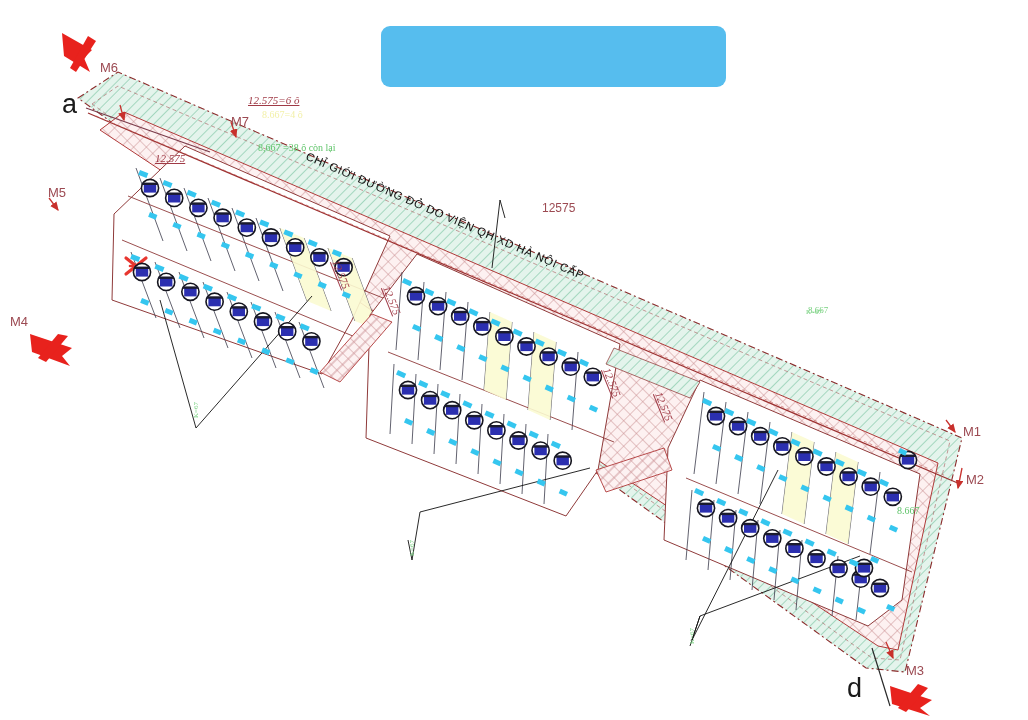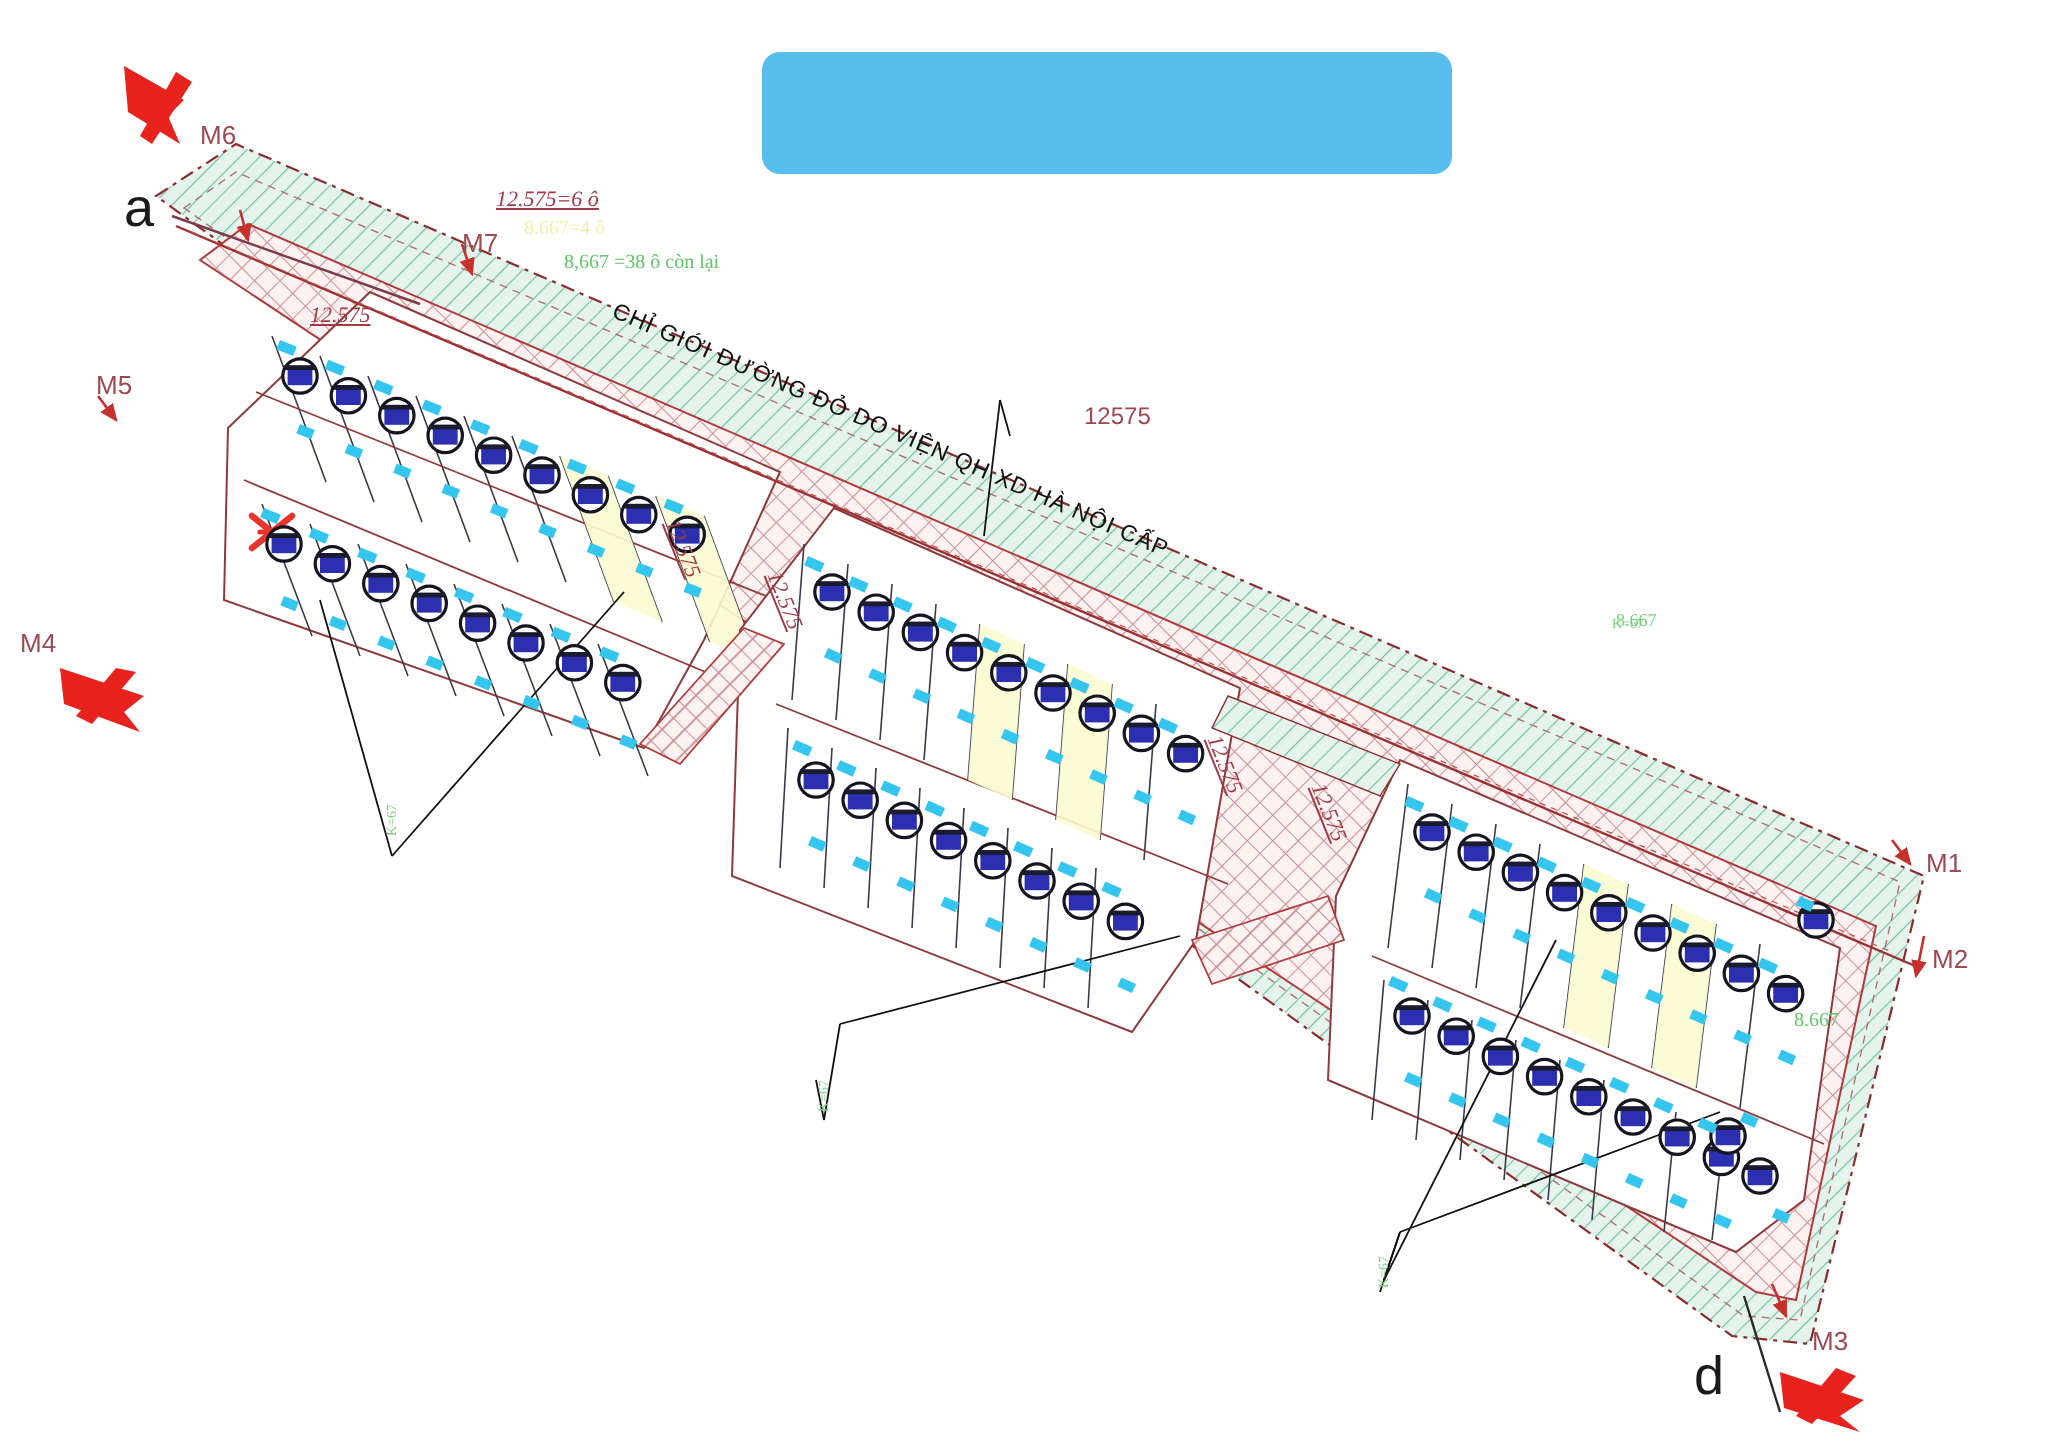--- a/index.html
+++ b/index.html
@@ -613,21 +613,21 @@
   <div class="lbl m-label" style="left:100px;top:60px;">M6</div>
   <div class="lbl m-label" style="left:231px;top:114px;">M7</div>
   <div class="lbl m-label" style="left:48px;top:185px;">M5</div>
   <div class="lbl m-label" style="left:10px;top:314px;">M4</div>
   <div class="lbl m-label" style="left:963px;top:424px;">M1</div>
   <div class="lbl m-label" style="left:966px;top:472px;">M2</div>
   <div class="lbl m-label" style="left:906px;top:663px;">M3</div>
 
   <div class="lbl red-dim" style="left:248px;top:94px;">12.575=6 ô</div>
   <div class="lbl yellow-dim" style="left:262px;top:109px;">8.667=4 ô</div>
-  <div class="lbl green-dim" style="left:258px;top:126px;margin-left:24px;">8,667 =38 ô còn lại</div>
+  <div class="lbl green-dim" style="left:258px;top:142px;">8,667 =38 ô còn lại</div>
 
   <div class="lbl mauve-num" style="left:530px;top:201px;">12575</div>
   <div class="lbl tiny-green" style="left:808px;top:305px;font-size:9px;">8.667</div>
   <div class="lbl green-dim" style="left:897px;top:505px;">8.667</div>
 
   <div class="road-text" style="left:309px;top:150px;transform:rotate(23.5deg);">CHỈ GIỚI ĐƯỜNG ĐỎ DO VIỆN QH XD HÀ NỘI CẤP</div>
 
   <div class="lbl red-dim-rot" style="left:155px;top:152px;transform:rotate(0deg);">12.575</div>
   <div class="lbl red-dim-rot" style="left:341px;top:258px;transform:rotate(68deg);">12.575</div>
   <div class="lbl red-dim-rot" style="left:392px;top:284px;transform:rotate(68deg);">12.575</div>

